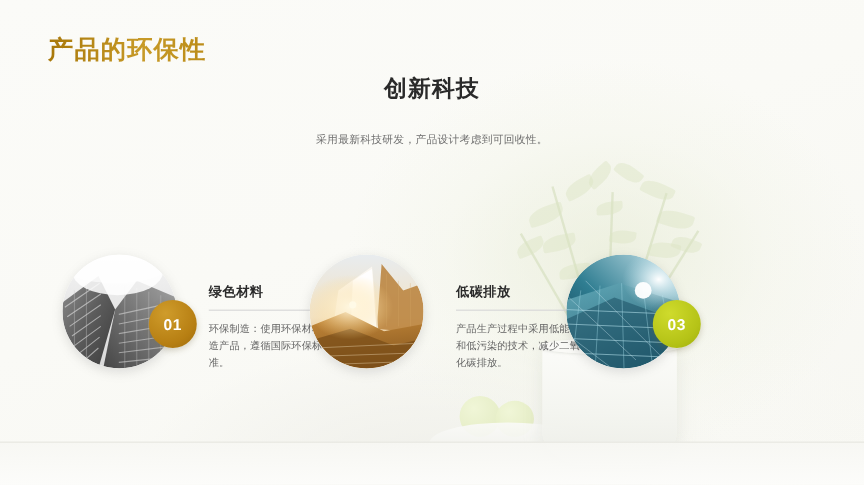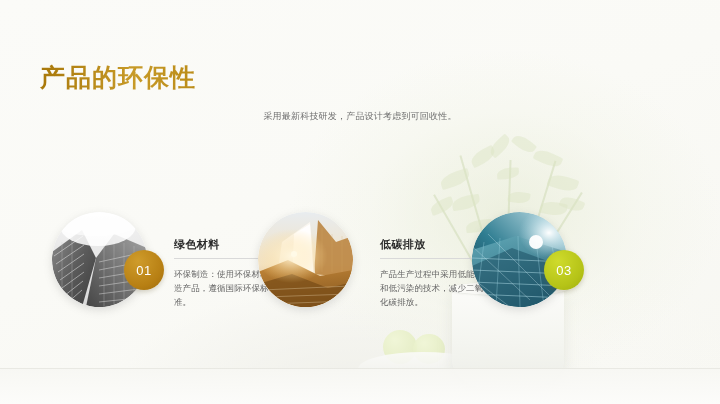--- a/index.html
+++ b/index.html
@@ -88,30 +88,29 @@
     position: absolute;
     left: 0; right: 0; top: 368px; bottom: 0;
     background: linear-gradient(180deg, rgba(247,247,243,0.9), rgba(252,252,250,1));
   }
 
   
   .page-title {
     position: absolute;
     left: 40px;
     top: 27px;
-    font-size: 25px;
+    font-size: 21px;
     font-weight: bold;
     letter-spacing: 1px;
     color: #b5860f;
     background: linear-gradient(90deg, #a8780a 0%, #c79a28 60%, #bb8c18 100%);
     -webkit-background-clip: text;
     background-clip: text;
     -webkit-text-fill-color: transparent;
     white-space: nowrap;
-    margin-top: 34px;
   }
   .center-heading {
     position: absolute;
     left: 0; right: 0;
     top: 61px;
     text-align: center;
     font-size: 19px;
     font-weight: bold;
     letter-spacing: 1px;
     color: #2a2a2a;
@@ -153,21 +152,21 @@
     position: absolute;
     top: 38px;
     left: 72px;
     width: 40px;
     height: 40px;
     border-radius: 50%;
     display: flex;
     align-items: center;
     justify-content: center;
     font-size: 13px;
-    font-weight: normal;
+    font-weight: bold;
     color: #ffffff;
     letter-spacing: 0.5px;
     box-shadow: 0 2px 5px rgba(110,100,60,0.28);
     z-index: 3;
   }
   .badge-1 { background: radial-gradient(circle at 35% 28%, #cf9c2b 0%, #b77f13 65%, #9c6a0c 100%); }
   .badge-2 { background: radial-gradient(circle at 35% 28%, #d8b479 0%, #c09a56 65%, #ab8642 100%); }
   .badge-3 { background: radial-gradient(circle at 35% 28%, #cfdb2c 0%, #b5c317 65%, #9eac0d 100%); }
 
   .card-text {
@@ -231,20 +230,21 @@
 
     <div class="saucer"></div>
     <div class="vase"></div>
     <div class="vase-rim"></div>
 
     <div class="table-area"></div>
     <div class="table-line"></div>
   </div>
 
   <div class="page-title">产品的环保性</div>
+  <div class="center-heading">创新科技</div>
   <div class="center-sub">采用最新科技研发，产品设计考虑到可回收性。</div>
 
   <div class="card card-1">
     <div class="photo-circle">
       <svg width="95" height="95" viewBox="0 0 95 95" aria-hidden="true">
         <defs>
           <clipPath id="c1">
               <circle cx="47.5" cy="47.5" r="47.5"></circle>
             </clipPath>
           <linearGradient id="sky1" x1="0" y1="0" x2="0" y2="1">

